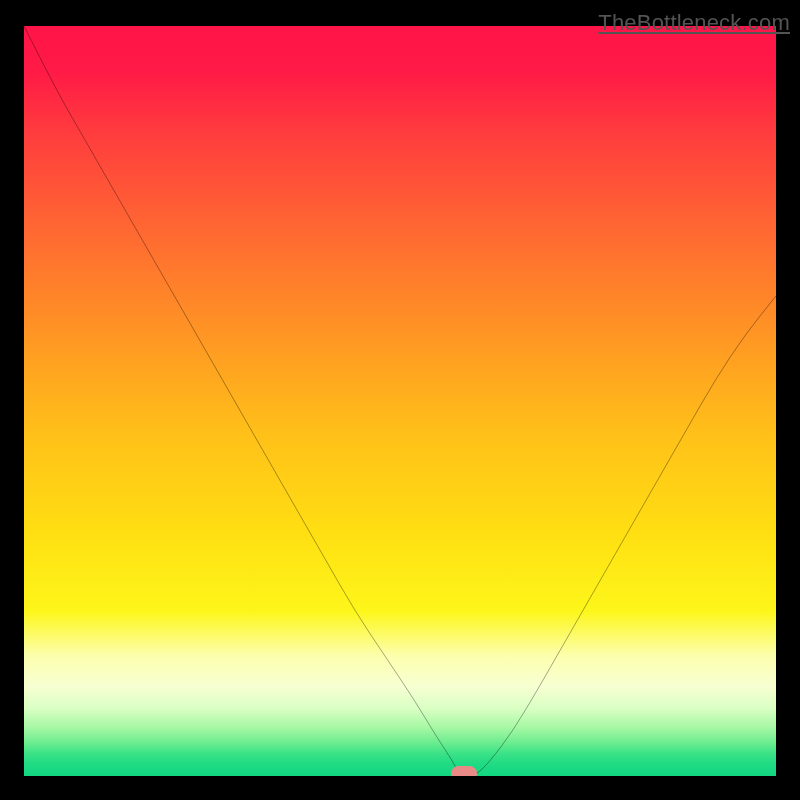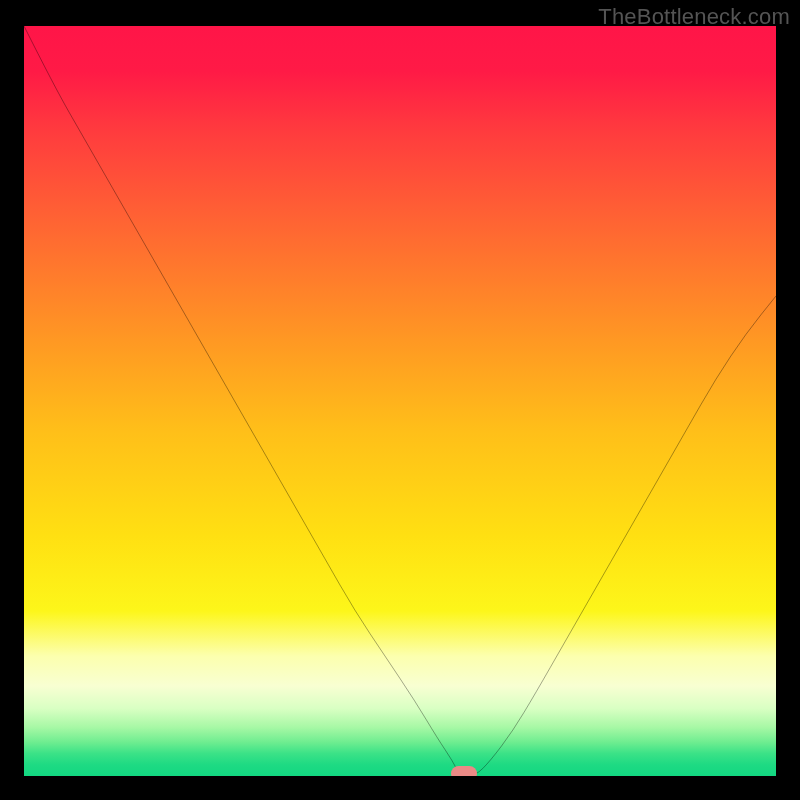--- a/index.html
+++ b/index.html
@@ -12,27 +12,28 @@
     font-family: Arial, Helvetica, sans-serif;
   }
   .frame {
     position: relative;
     width: 800px;
     height: 800px;
     background: #000;
   }
   .watermark {
     position: absolute;
-    top: 4px;
+    top: 10px;
     right: 10px;
     color: #545454;
     font-size: 22px;
     font-weight: 500;
     z-index: 30;
     letter-spacing: 0.2px;
+    text-decoration: underline;
   }
   .plot-area {
     
     position: absolute;
     left: 24px;
     top: 26px;
     width: 752px;   
     height: 750px;  
     overflow: hidden;
   }

